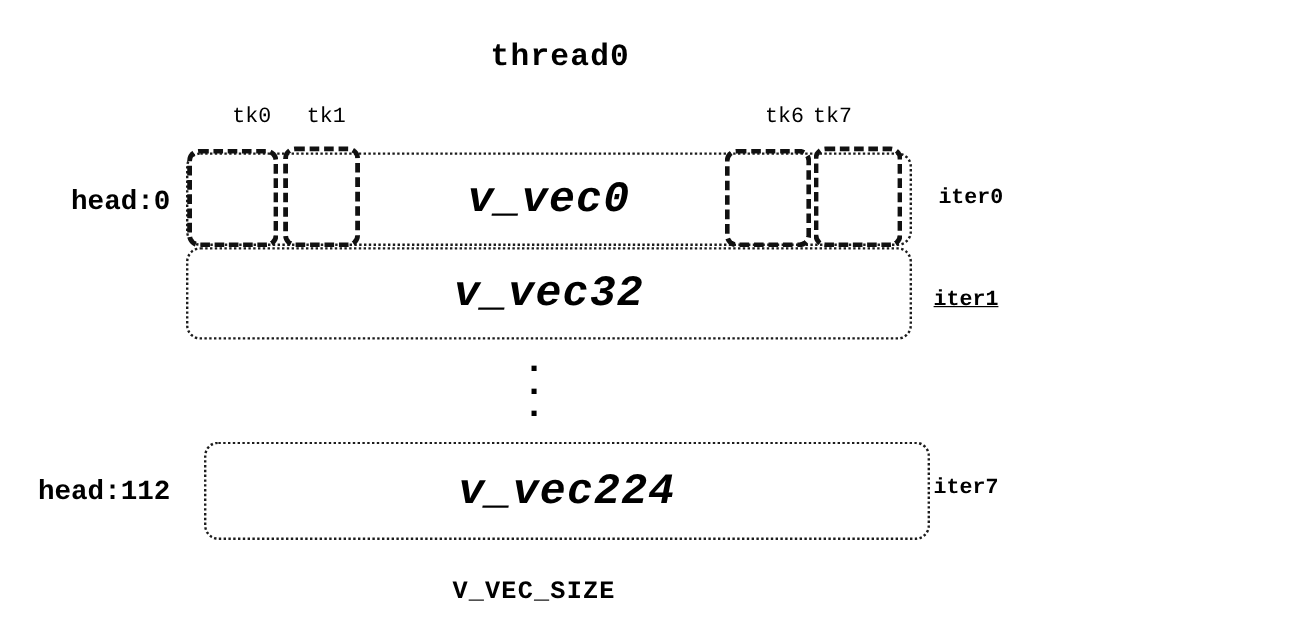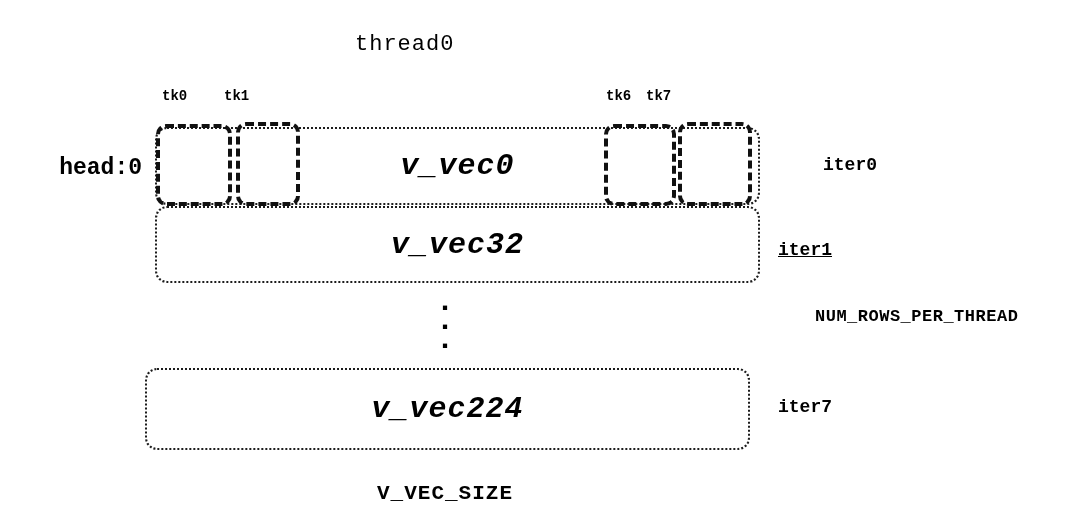--- a/index.html
+++ b/index.html
@@ -7,29 +7,29 @@
     position: relative;
     width: 1074px;
     height: 526px;
     background: #ffffff;
     color: #000000;
     font-family: "Liberation Mono", "DejaVu Sans Mono", monospace;
     overflow: hidden;
   }
   .abs { position: absolute; }
   .title {
-    font-size: 22px;
-    font-weight: normal;
-    text-align: left;
+    font-size: 26px;
+    font-weight: bold;
+    text-align: right;
     letter-spacing: 1px;
   }
   .tick-label {
-    font-size: 14px;
-    font-weight: bold;
-    text-align: left;
+    font-size: 18px;
+    font-weight: normal;
+    text-align: right;
   }
   .side-label {
     font-size: 18px;
     font-weight: bold;
     white-space: nowrap;
   }
   .head-label {
     font-size: 23px;
     font-weight: bold;
     text-align: right;
@@ -38,21 +38,21 @@
   .vec-box {
     border: 2px dotted #1c1c1c;
     border-radius: 12px;
     display: flex;
     align-items: center;
     justify-content: center;
     box-sizing: border-box;
     background: transparent;
   }
   .vec-label {
-    font-size: 30px;
+    font-size: 36px;
     font-weight: bold;
     font-style: italic;
     letter-spacing: 1px;
   }
   .tk-box {
     border: 4px dashed #111111;
     border-radius: 10px;
     box-sizing: border-box;
     background: transparent;
   }
@@ -85,38 +85,38 @@
 
   <div class="abs tick-label" style="left:162px; top:88px; width:64px;">tk0</div>
   <div class="abs tick-label" style="left:224px; top:88px; width:64px;">tk1</div>
   <div class="abs tick-label" style="left:606px; top:88px; width:64px;">tk6</div>
   <div class="abs tick-label" style="left:646px; top:88px; width:64px;">tk7</div>
 
   <div class="abs head-label" style="left:20px; top:155px; width:122px;">head:0</div>
   <div class="abs vec-box" style="left:155px; top:127px; width:605px; height:78px;">
     <span class="vec-label">v_vec0</span>
   </div>
-  <div class="abs side-label" style="left:823px; top:155px;">iter0</div>
+  <div class="abs side-label" style="left:782px; top:155px;">iter0</div>
 
   <div class="abs tk-box" style="left:156px; top:124px; width:76px; height:82px;"></div>
   <div class="abs tk-box" style="left:236px; top:122px; width:64px; height:84px;"></div>
   <div class="abs tk-box" style="left:604px; top:124px; width:72px; height:82px;"></div>
   <div class="abs tk-box" style="left:678px; top:122px; width:74px; height:84px;"></div>
 
   <div class="abs vec-box" style="left:155px; top:206px; width:605px; height:77px;">
     <span class="vec-label">v_vec32</span>
   </div>
   <div class="abs side-label" style="left:778px; top:240px;text-decoration:underline;">iter1</div>
 
   <div class="abs ellipsis" style="left:430px; top:293px; width:30px;">.
 .
 .</div>
 
-  <div class="abs right-note" style="left:815px; top:307px;">NUM_ROWS_PER_THREAD</div>
 
-  <div class="abs vec-box" style="left:145px; top:368px; width:605px; height:82px;align-items:center;">
+  <div class="abs head-label" style="left:20px; top:397px; width:122px;">head:112</div>
+  <div class="abs vec-box" style="left:170px; top:368px; width:605px; height:82px;align-items:center;">
     <span class="vec-label">v_vec224</span>
   </div>
   <div class="abs side-label" style="left:778px; top:397px;font-family:Liberation Mono, monospace;">iter7</div>
 
   <div class="abs bottom-note" style="left:355px; top:482px; width:180px;">V_VEC_SIZE</div>
 
 </div>
 
 </body></html>

